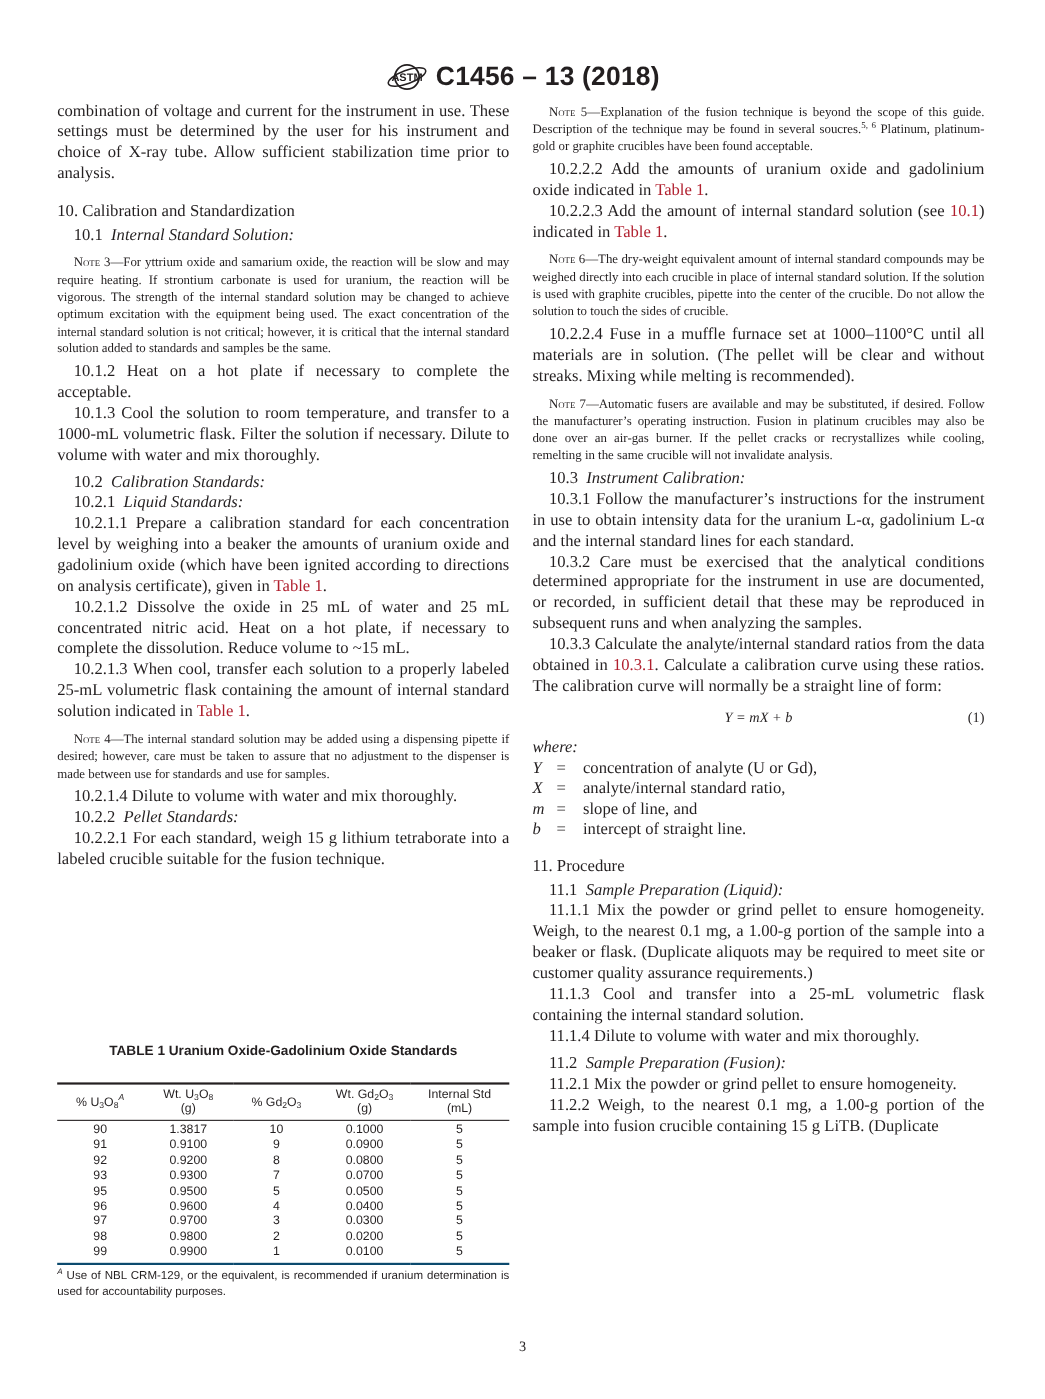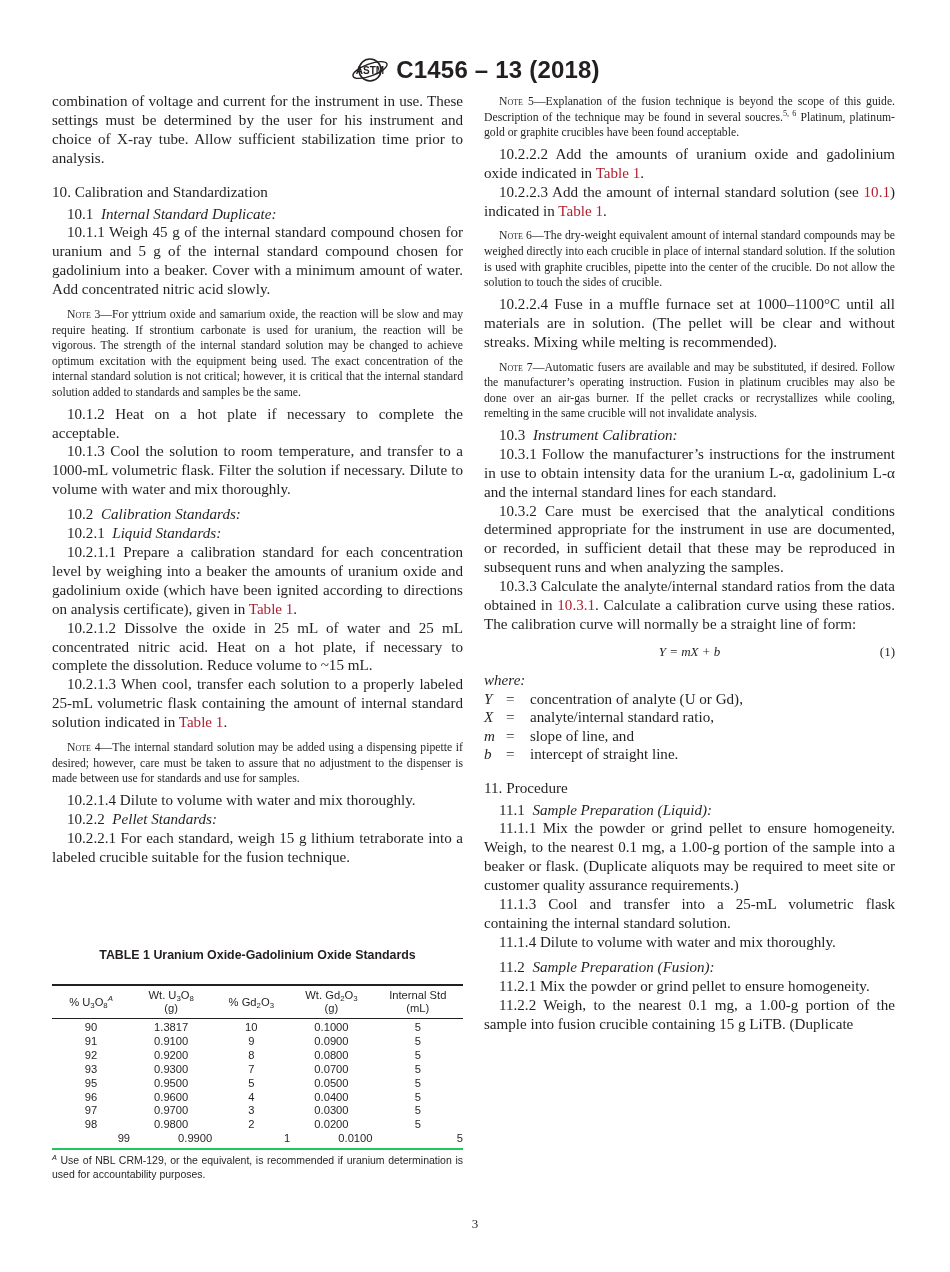--- a/index.html
+++ b/index.html
@@ -24,21 +24,21 @@
   .def { display: flex; line-height: 18.5px; }
   .def .sym { width: 22px; font-style: italic; }
   .def .eqs { width: 24px; }
   .gap { height: 6px; }
   .table-block { position: absolute; left: 52px; top: 948px; width: 411px; font-family: "Liberation Sans", sans-serif; }
   .table-title { text-align: center; font-weight: bold; font-size: 12.4px; margin-bottom: 22px; }
   table { width: 100%; border-collapse: collapse; font-size: 11.2px; }
   thead th { font-weight: normal; border-top: 2px solid #231f20; border-bottom: 1px solid #231f20; padding: 3px 2px 3px 2px; line-height: 13px; vertical-align: middle; text-align: center; }
   tbody td { text-align: center; line-height: 13.9px; padding: 0; }
   tbody tr:first-child td { padding-top: 2px; }
-  tbody tr:last-child td { padding-bottom: 2px; border-bottom: 2px solid #22c55e; text-align: right; }
+  tbody tr:last-child td { padding-bottom: 2px; border-bottom: 2px solid #0c4a6e; }
   .footnote { font-size: 10.5px; line-height: 13.6px; margin-top: 4px; text-align: justify; }
   sub { font-size: 70%; vertical-align: -2px; line-height: 0; }
   sup { font-size: 70%; line-height: 0; }
   .page-num { position: absolute; top: 1216px; left: 0; width: 950px; text-align: center; font-size: 13px; }
 </style>
 </head>
 <body>
 
 <div class="header">
   <div class="header-inner">
@@ -48,22 +48,21 @@
       <text x="20" y="20" text-anchor="middle" font-size="10" font-weight="bold" font-family="Liberation Sans, sans-serif" fill="#231f20">ASTM</text>
     </svg>
     <span class="doc-id">C1456 – 13 (2018)</span>
   </div>
 </div>
 
 <div class="col left">
   <p>combination of voltage and current for the instrument in use. These settings must be determined by the user for his instrument and choice of X-ray tube. Allow sufficient stabilization time prior to analysis.</p>
 
   <p class="sec">10.  Calibration and Standardization</p>
-  <p class="indent"><span>10.1</span>&nbsp; <i>Internal Standard Duplicate:</i></p>
-  <p class="indent">10.1.1 Weigh 45 g of the internal standard compound chosen for uranium and 5 g of the internal standard compound chosen for gadolinium into a beaker. Cover with a minimum amount of water. Add concentrated nitric acid slowly.</p>
+  <p class="indent"><span>10.1</span>&nbsp; <i>Internal Standard Solution:</i></p>
 
   <p class="note"><span class="sc">Note 3</span><span>—For yttrium oxide and samarium oxide, the reaction will be slow and may require heating. If strontium carbonate is used for uranium, the reaction will be vigorous. The strength of the internal standard solution may be changed to achieve optimum excitation with the equipment being used. The exact concentration of the internal standard solution is not critical; however, it is critical that the internal standard solution added to standards and samples be the same.</span></p>
 
   <p class="indent">10.1.2 Heat on a hot plate if necessary to complete the acceptable.</p>
   <p class="indent">10.1.3 Cool the solution to room temperature, and transfer to a 1000-mL volumetric flask. Filter the solution if necessary. Dilute to volume with water and mix thoroughly.</p>
   <div class="gap"></div>
   <p class="indent"><span>10.2</span>&nbsp; <i>Calibration Standards:</i></p>
   <p class="indent"><span>10.2.1</span>&nbsp; <i>Liquid Standards:</i></p>
   <p class="indent"><span>10.2.1.1 Prepare a calibration standard for each concentration level by weighing into a beaker the amounts of uranium oxide and gadolinium oxide (which have been ignited according to directions on analysis certificate), given in </span><span class="link">Table 1</span><span>.</span></p>
   <p class="indent">10.2.1.2 Dissolve the oxide in 25 mL of water and 25 mL concentrated nitric acid. Heat on a hot plate, if necessary to complete the dissolution. Reduce volume to ~15 mL.</p>

